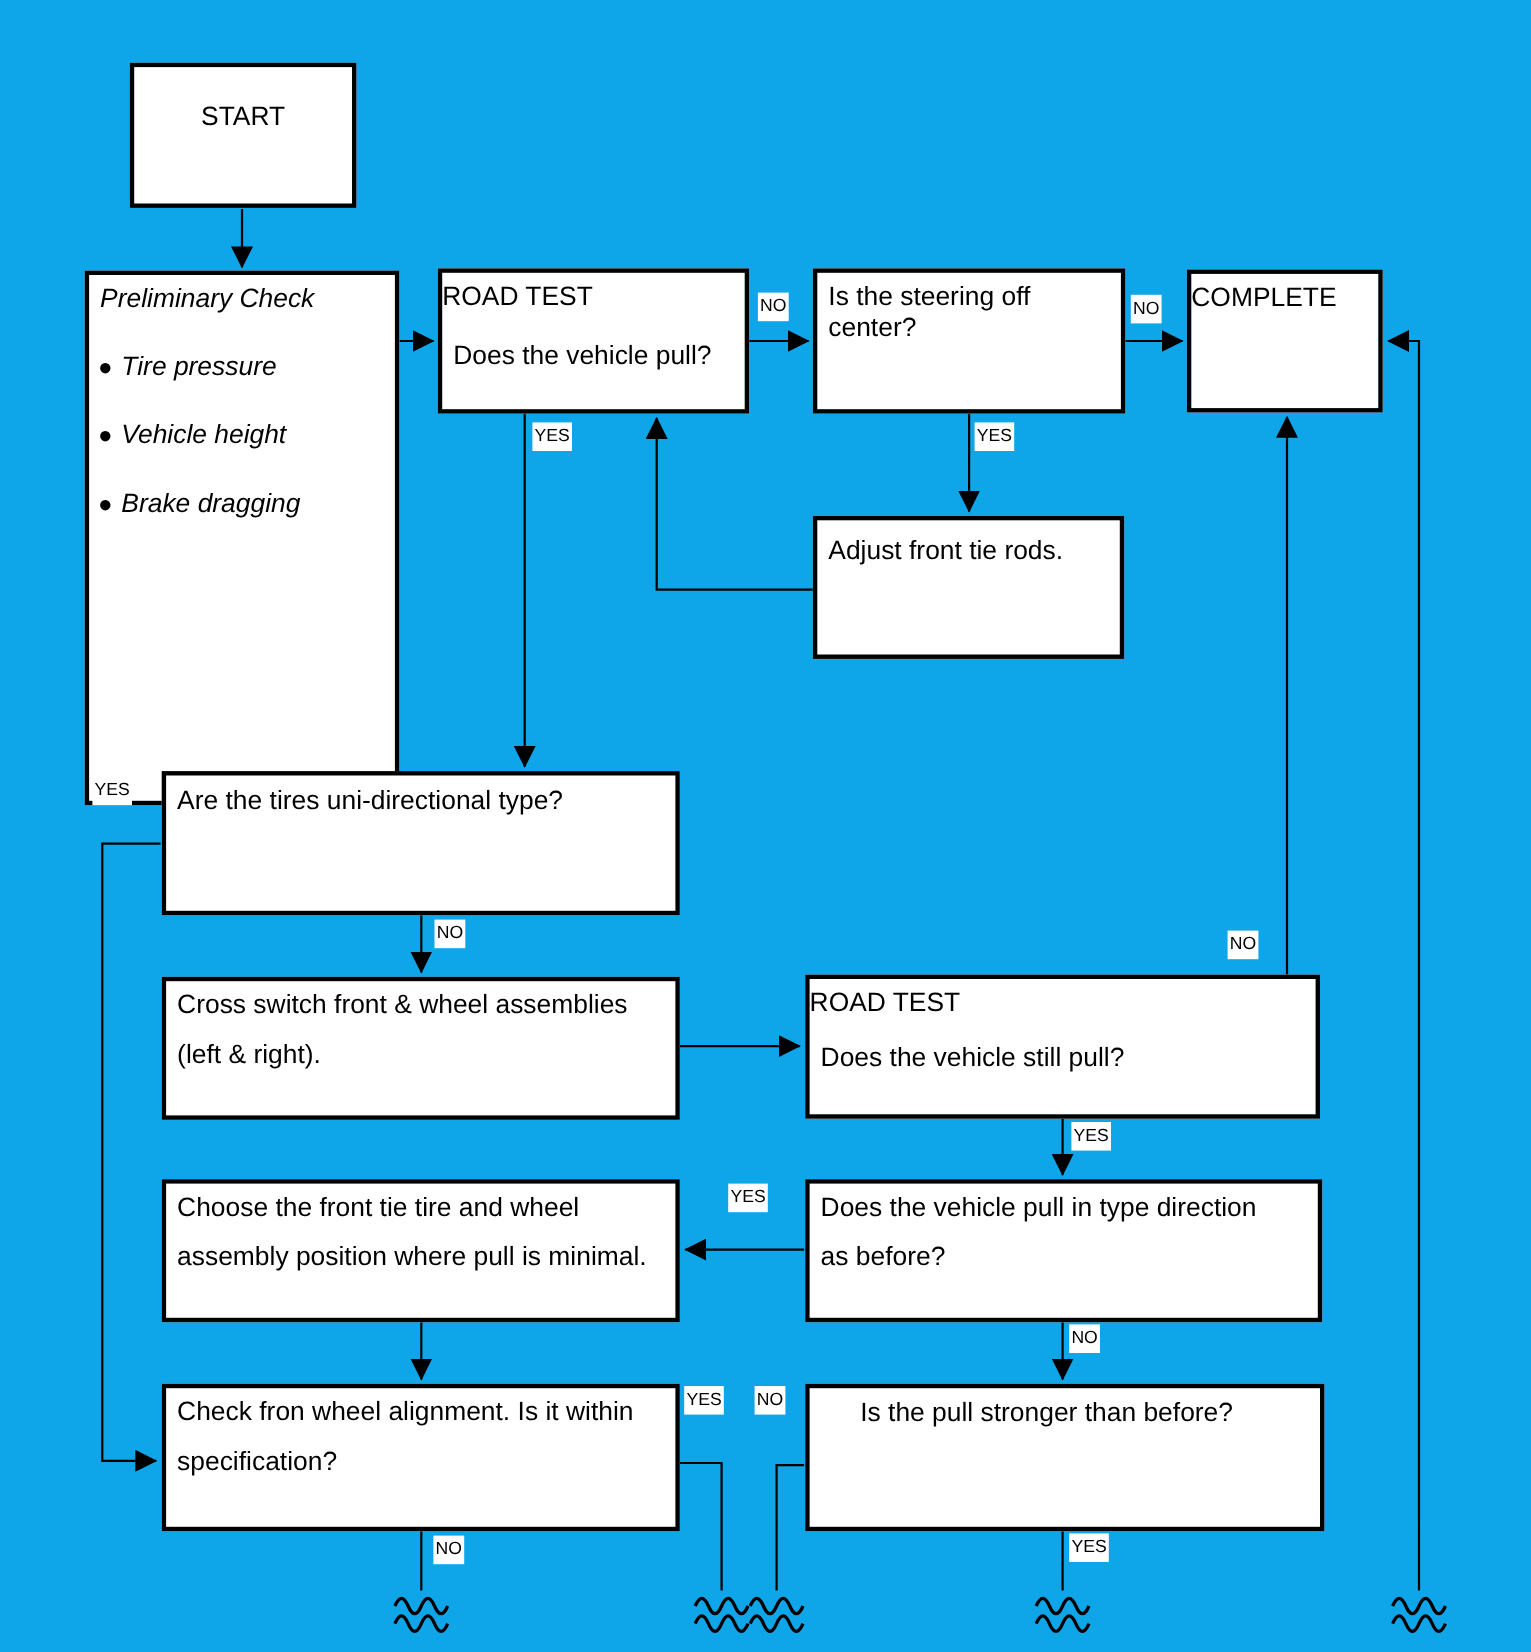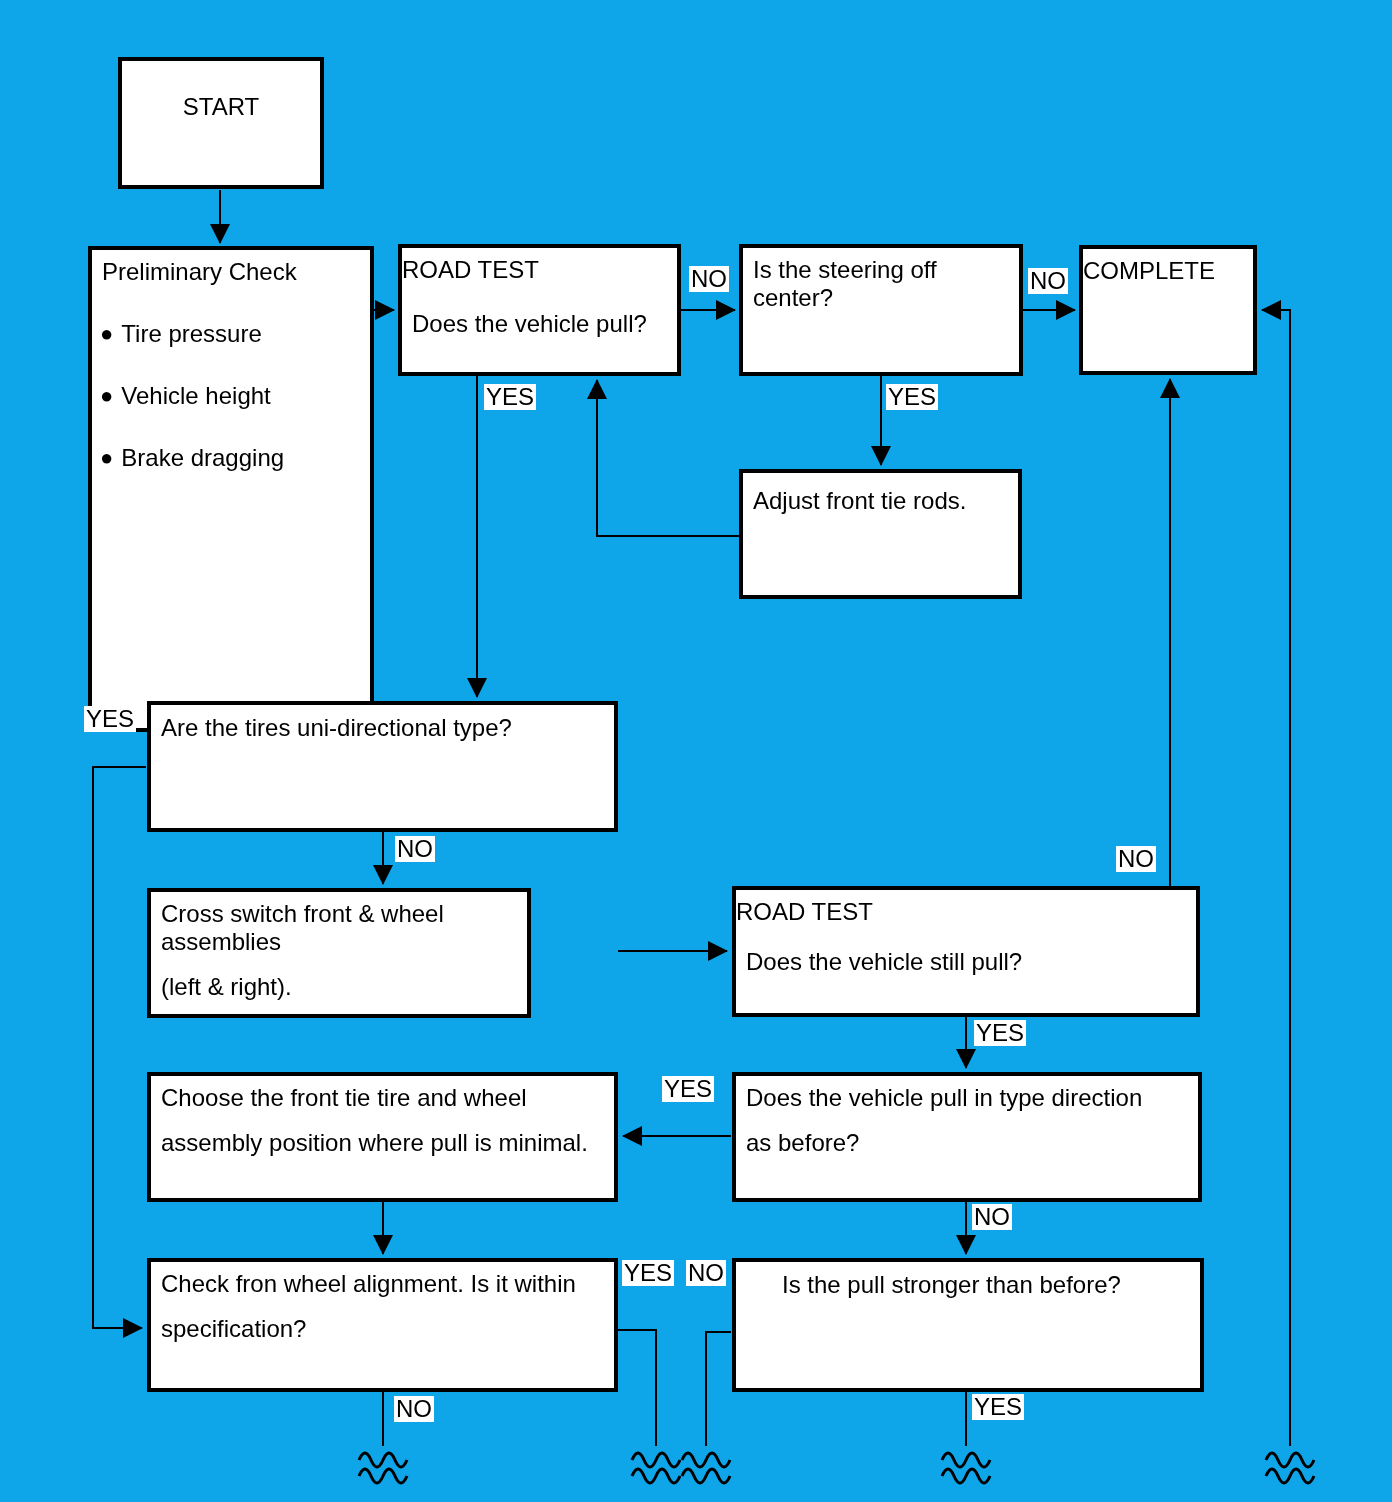--- a/index.html
+++ b/index.html
@@ -30,21 +30,21 @@
   .start-label {
     text-align: center;
     margin-top: 32px;
   }
   .prelim-title { margin: 8px 0 0 10px; }
   .bullet-row { margin: 34px 0 0 8px; display: flex; align-items: center; }
   .bullet-row:first-of-type { margin-top: 36px; }
   .bullet-glyph { font-size: 22px; margin-right: 8px; }
   .elabel {
     position: absolute;
-    font-size: 24px;
+    font-size: 16px;
     line-height: 26px;
     white-space: nowrap;
     background: #ffffff;
     padding: 0 2px;
   }
   #wires {
     position: absolute;
     left: 0; top: 0;
     pointer-events: none;
   }
@@ -92,21 +92,21 @@
     <use href="#brk" x="656" y="1460"></use>
     <use href="#brk" x="706" y="1460"></use>
     <use href="#brk" x="966" y="1460"></use>
     <use href="#brk" x="1290" y="1460"></use>
   </svg>
 
   <div class="node" style="left:118px; top:57px; width:206px; height:132px;">
     <div class="start-label">START</div>
   </div>
 
-  <div class="node" style="left:88px; top:246px; width:286px; height:486px;">
+  <div class="node" style="left:77px; top:246px; width:286px; height:486px;font-style:italic;">
     <div class="prelim-title">Preliminary Check</div>
     <div class="bullet-row">
       <span class="bullet-glyph">●</span>
       <span>Tire pressure</span>
     </div>
     <div class="bullet-row">
       <span class="bullet-glyph">●</span>
       <span>Vehicle height</span>
     </div>
     <div class="bullet-row">
@@ -129,21 +129,21 @@
   </div>
 
   <div class="node" style="left:739px; top:469px; width:283px; height:130px;">
     <div class="q-line" style="margin-top:14px;">Adjust front tie rods.</div>
   </div>
 
   <div class="node" style="left:147px; top:701px; width:471px; height:131px;">
     <div class="q-line" style="margin-top:9px;">Are the tires uni-directional type?</div>
   </div>
 
-  <div class="node" style="left:147px; top:888px; width:384px; height:130px;">
+  <div class="node" style="left:147px; top:888px; width:471px; height:130px;">
     <div class="q-line" style="margin-top:8px;">Cross switch front &amp; wheel assemblies</div>
     <div class="q-line" style="margin-top:17px;">(left &amp; right).</div>
   </div>
 
   <div class="node" style="left:732px; top:886px; width:468px; height:131px;">
     <div class="title-center">ROAD TEST</div>
     <div class="q-line" style="margin-top:22px;">Does the vehicle still pull?</div>
   </div>
 
   <div class="node" style="left:732px; top:1072px; width:470px; height:130px;">

